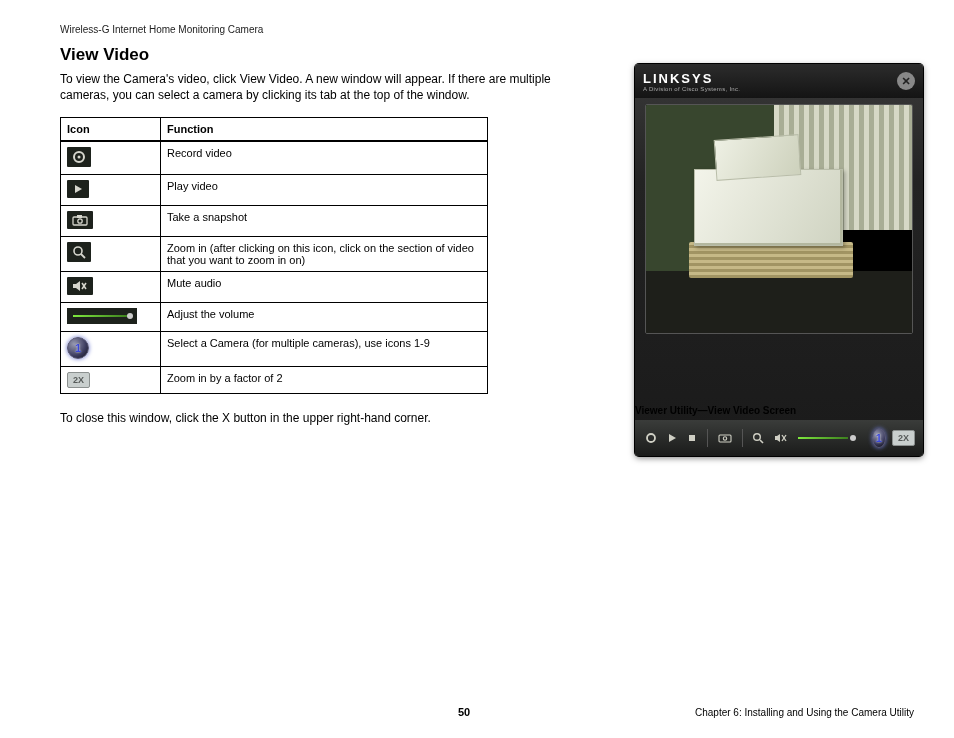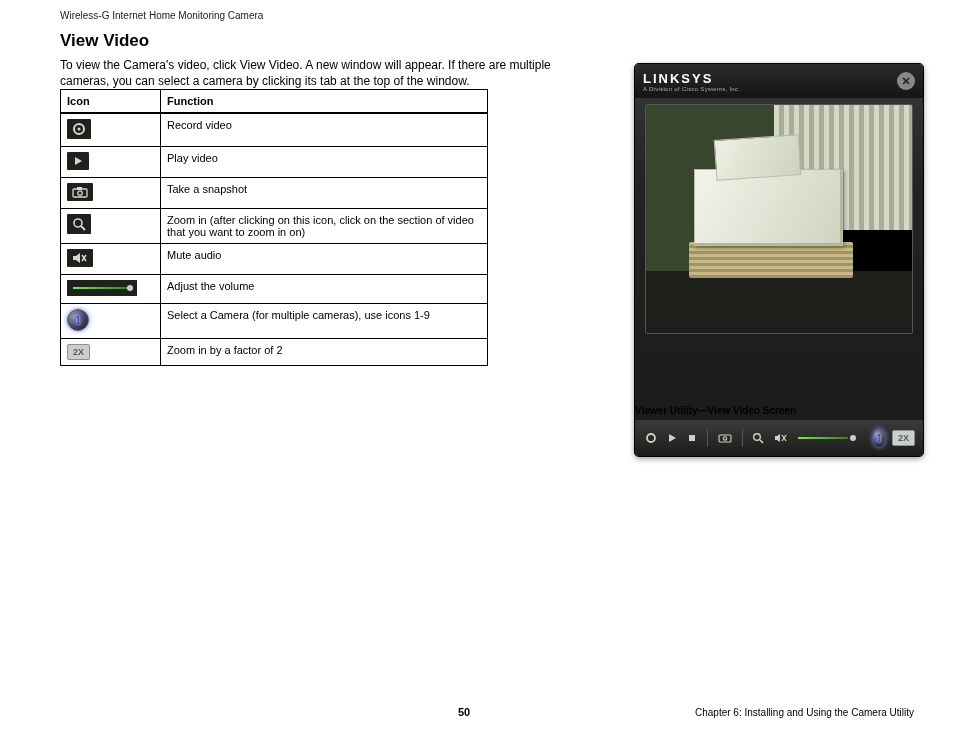--- a/index.html
+++ b/index.html
@@ -10,37 +10,38 @@
     position: relative;
     font-family: Arial, Helvetica, sans-serif;
     font-size: 12px;
     color: #000;
     overflow: hidden;
   }
   .page {
     position: relative;
     width: 100%;
     height: 100%;
-    padding: 10px 60px 20px 60px;
+    padding: 24px 60px 20px 60px;
     border-radius: 6px;
   }
   .header-small {
     font-size: 10px;
     color: #222;
     margin-bottom: 8px;
   }
   .section-title {
     font-size: 17px;
     font-weight: bold;
     margin-top: 10px;
     margin-bottom: 6px;
   }
   .intro {
     font-size: 12px;
     line-height: 1.35;
+    margin-bottom: 14px;
     max-width: 530px;
   }
   .tbl {
     width: 428px;
     border-collapse: collapse;
     table-layout: fixed;
   }
   .tbl th, .tbl td {
     border: 1px solid #000;
     padding: 5px 6px;
@@ -288,20 +289,21 @@
     </tr>
     <tr>
       <td>
         <span class="two-x">2X</span>
       </td>
       <td>Zoom in by a factor of 2</td>
     </tr>
   </tbody>
 </table>
 
+<p class="trailer">To close this window, click the X button in the upper right-hand corner.</p>
 
 <div class="viewer">
   <div class="viewer-top">
     <div class="linksys-logo">
       <span class="brand">LINKSYS</span>
       <span class="sub">A Division of Cisco Systems, Inc.</span>
     </div>
     <div class="close-x">✕</div>
   </div>
   <div class="video-area">

